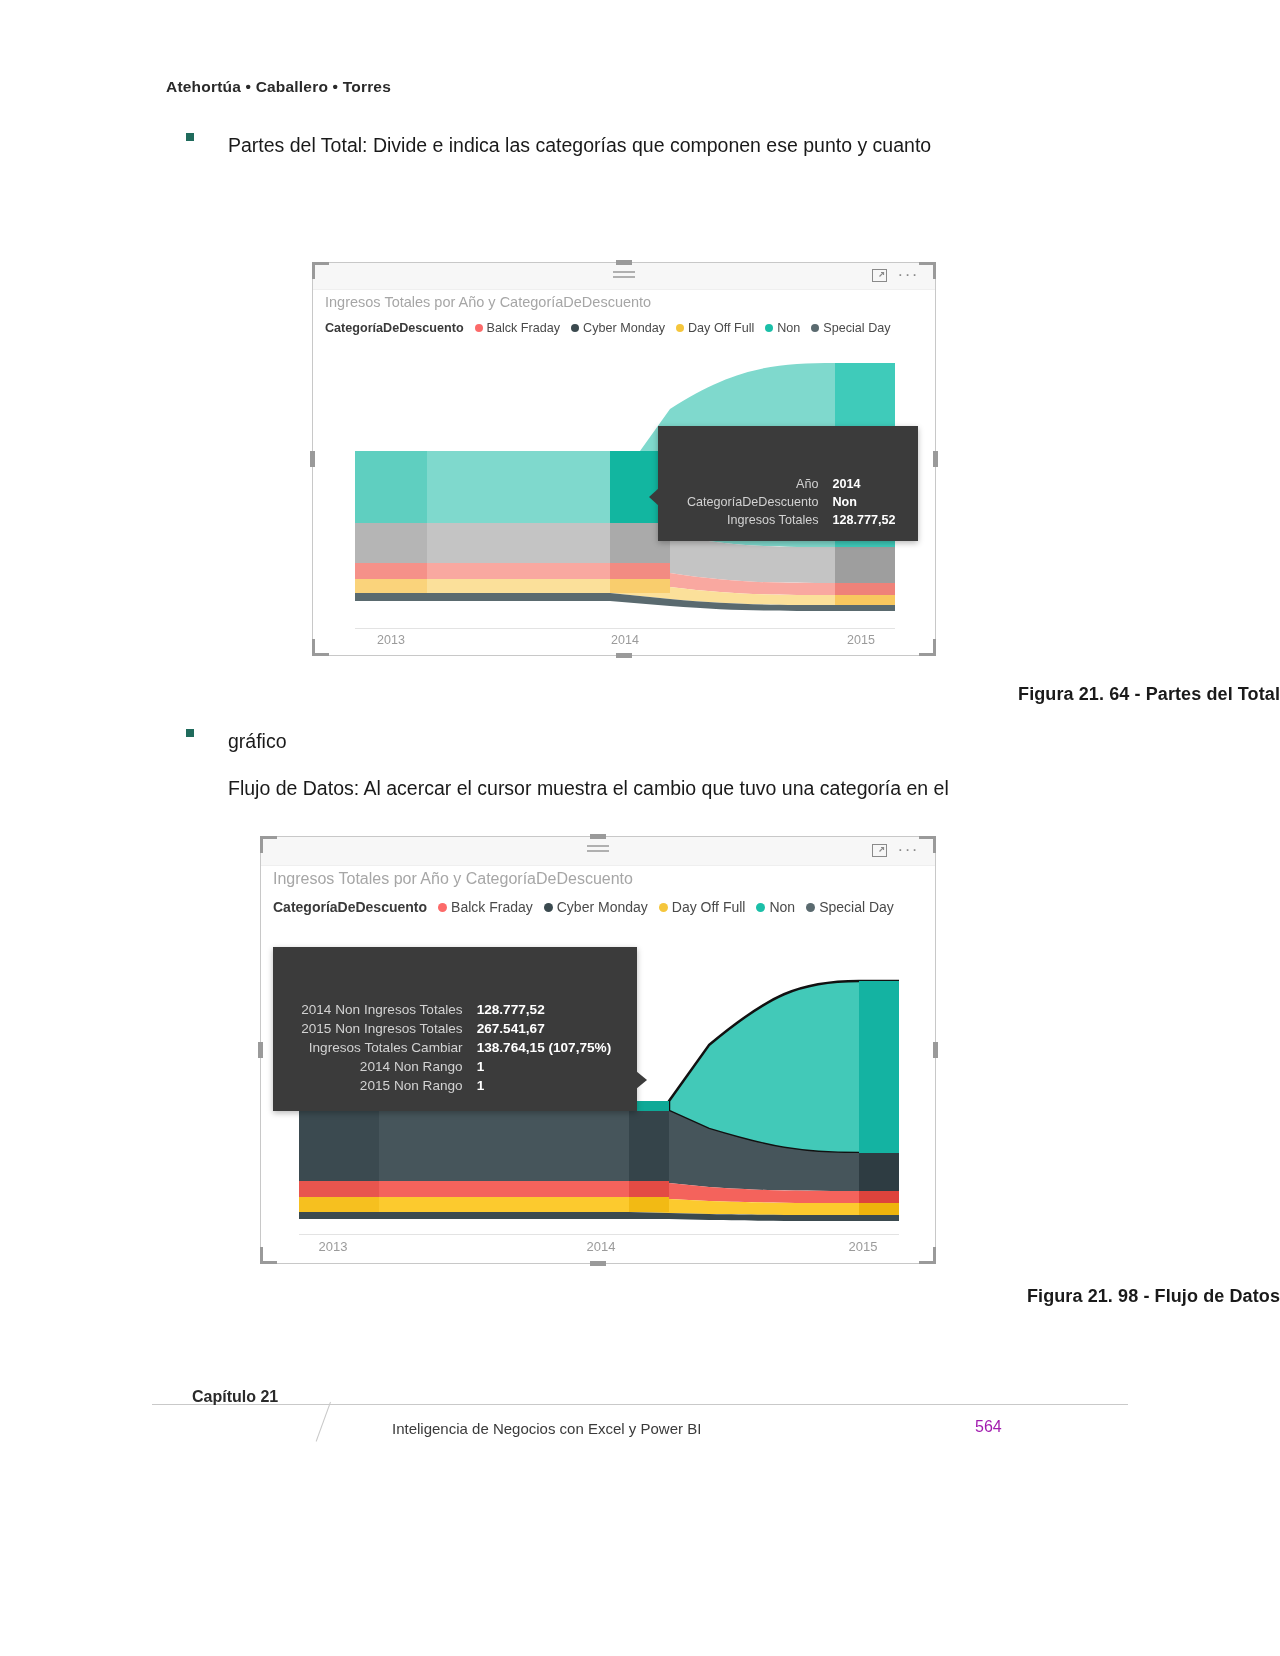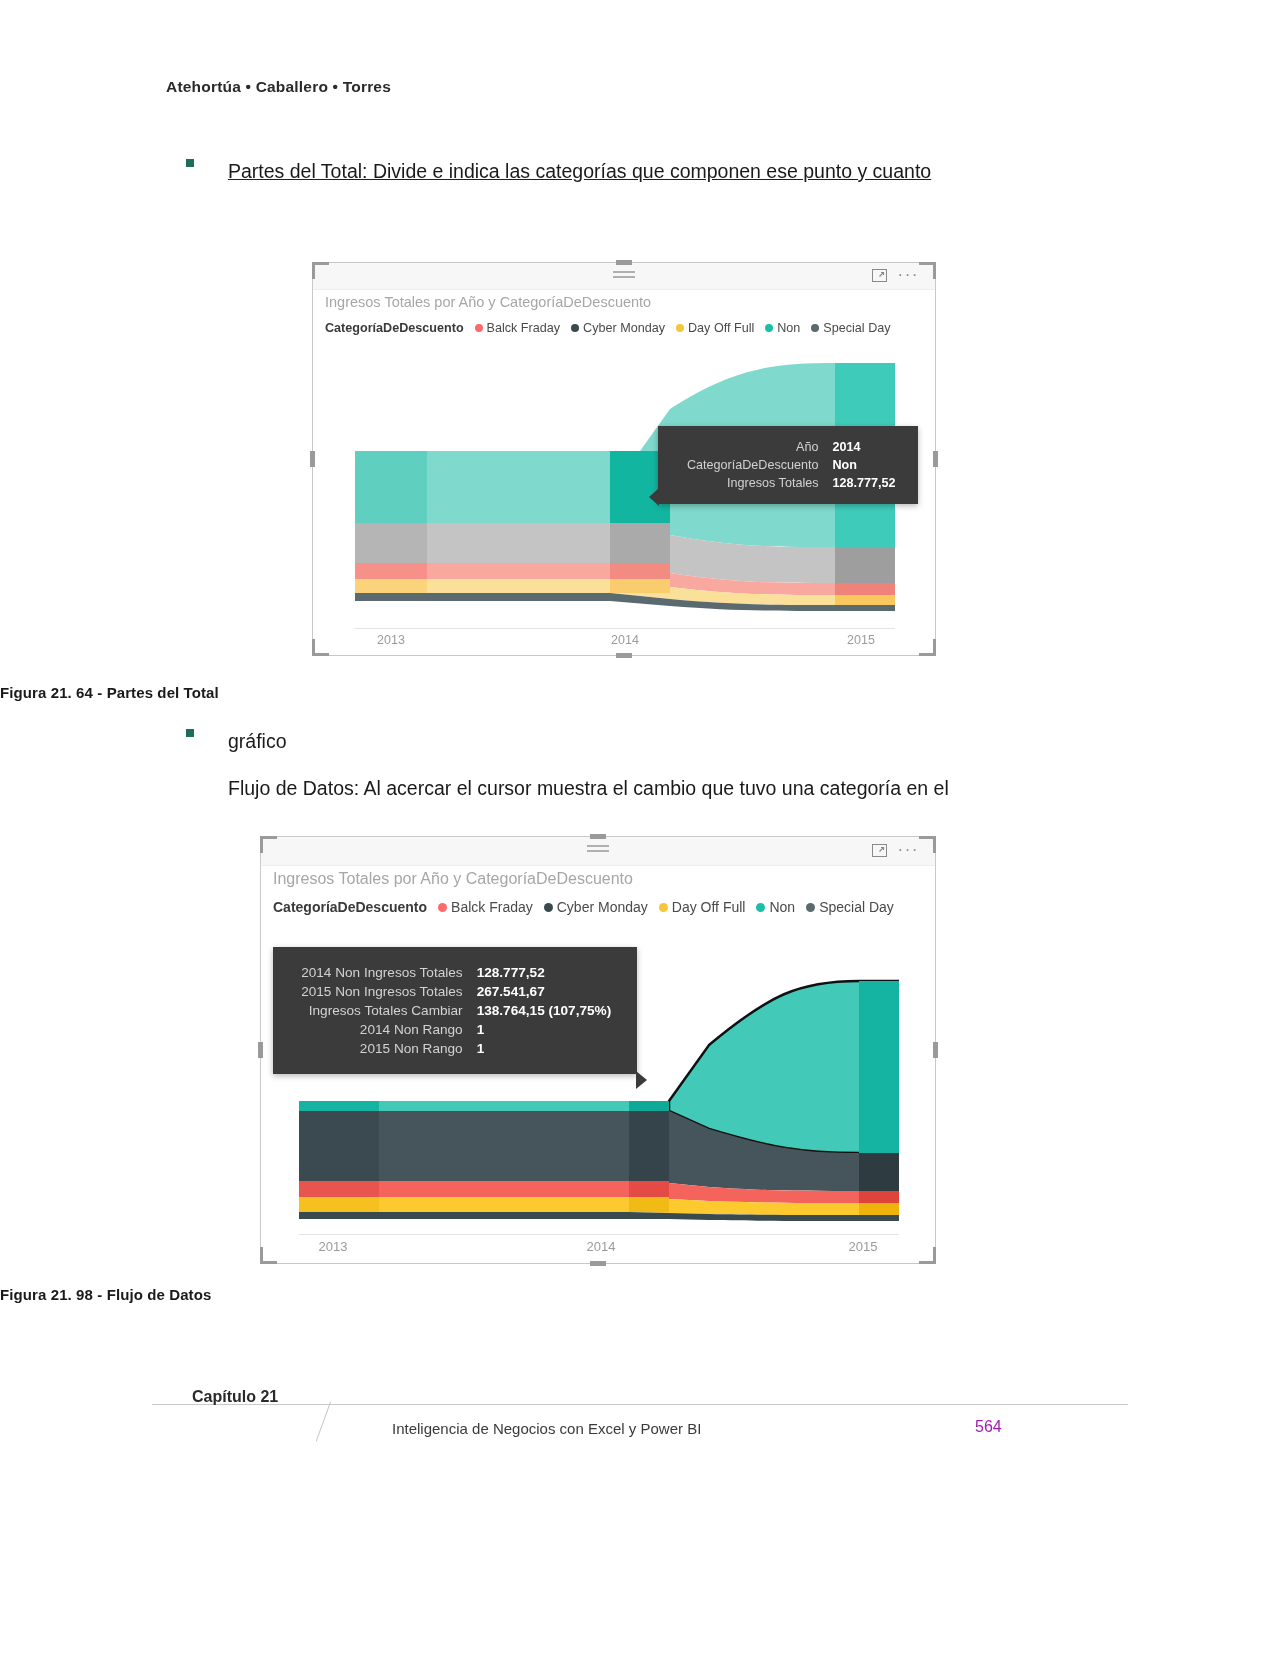--- a/index.html
+++ b/index.html
@@ -26,22 +26,22 @@
     width:8px; height:8px; background:#1f6b5c;
   }
   .bullet-block .txt {
     margin-left:42px;
     font-size:19.5px; line-height:47px; color:#1a1a1a;
     font-weight:400;
   }
 
   
   .caption {
-    position:absolute; width:100%; text-align:left;
-    font-size:15px; font-weight:700; color:#1a1a1a; letter-spacing:.1px;
+    position:absolute; width:100%; text-align:right;
+    font-size:18px; font-weight:700; color:#1a1a1a; letter-spacing:.1px;
   }
 
   
   .pbi {
     position:absolute;
     background:#ffffff;
     border:1px solid #c8c8c8;
     box-sizing:border-box;
   }
   .pbi-inner { position:absolute; inset:0; overflow:hidden; }
@@ -96,21 +96,21 @@
   .axis-line { position:absolute; left:0; right:0; height:1px; background:#e3e3e3; }
 
   
   .tt {
     position:absolute;
     background:#3b3b3b;
     box-shadow:0 2px 6px rgba(0,0,0,.28);
     padding:12px 16px 12px 14px;
     box-sizing:border-box;
   }
-  .tt table { border-collapse:collapse; }
+  .tt table { border-collapse:collapse;margin-top:37px; }
   .tt td { padding:2px 0; white-space:nowrap; }
   .tt td.k { color:#d2d2d2; text-align:right; padding-right:14px; font-weight:400; }
   .tt td.v { color:#ffffff; font-weight:700; }
   .tt-arrow {
     position:absolute; width:0; height:0;
     border-top:9px solid transparent; border-bottom:9px solid transparent;
   }
 
   
   .foot-rule {
@@ -133,21 +133,21 @@
   .foot-page {
     position:absolute; left:975px; top:1418px;
     font-size:16px; color:#a21caf;
   }
 </style>
 </head>
 <body>
 
 <div class="run-head">Atehortúa • Caballero • Torres</div>
 
-<div class="bullet-block" style="top:148px;text-decoration:underline;">
+<div class="bullet-block" style="top:122px;">
   <span class="sq"></span>
   <div class="txt">
     <div>Partes del Total: Divide e indica las categorías que componen ese punto y cuanto</div>
   </div>
 </div>
 
 <div class="pbi" style="left:312px; top:262px; width:624px; height:394px;">
 
   <div class="pbi-inner">
 

